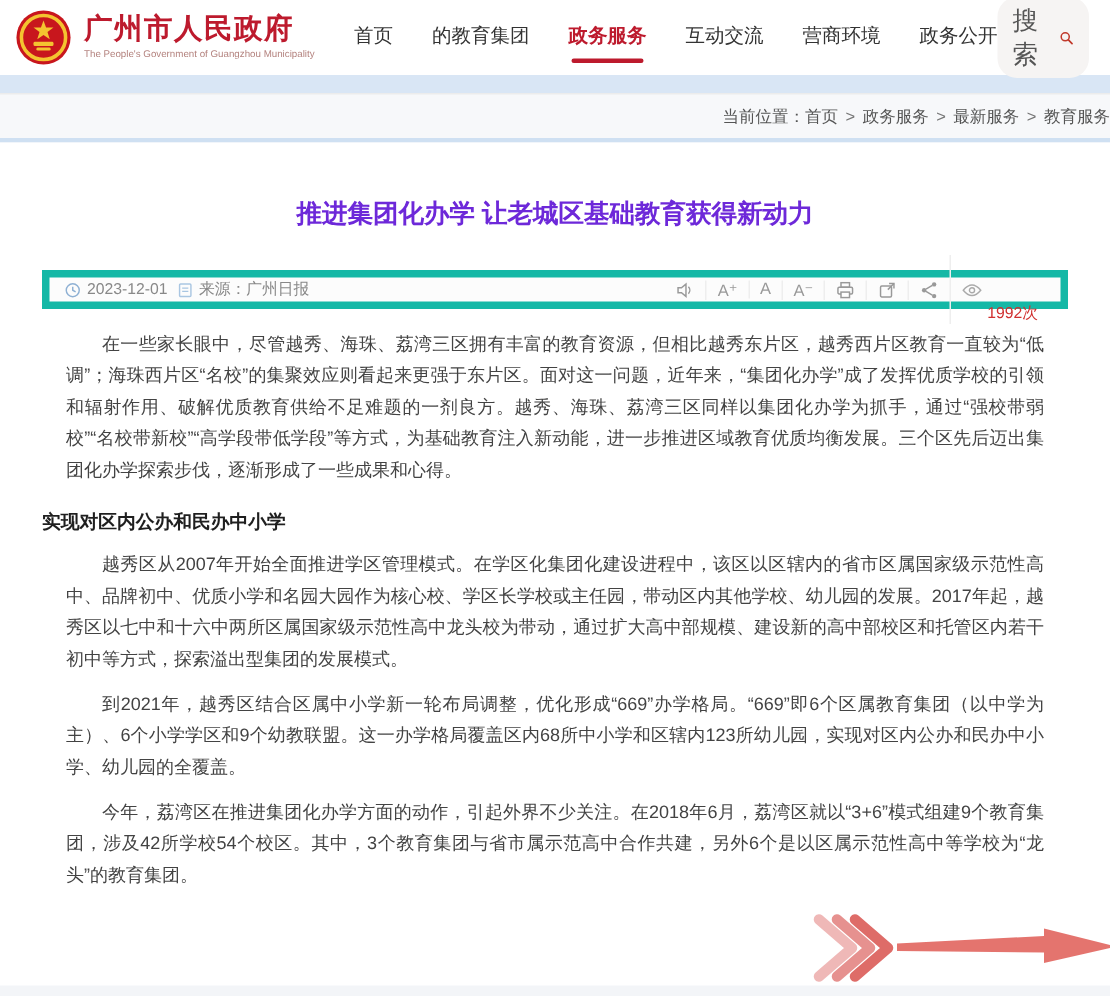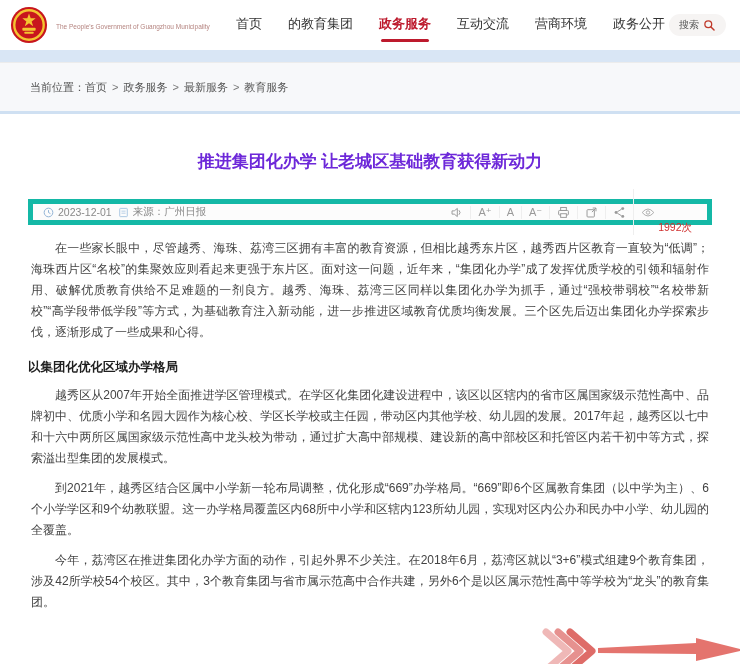--- a/index.html
+++ b/index.html
@@ -10,58 +10,59 @@
   .site-header { height:50px; background:#fff; display:flex; align-items:center; padding:0 14px 0 10px; }
   .logo-wrap { display:flex; align-items:center; gap:8px; min-width:218px; }
   .emblem { width:38px; height:38px; flex:0 0 auto; }
   .site-title { color:#bd1a2d; font-size:19px; font-weight:bold; letter-spacing:1px; line-height:1.1; }
   .site-subtitle { color:#b4837f; font-size:6.5px; margin-top:2px; white-space:nowrap; }
   .main-nav { display:flex; align-items:center; gap:26px; margin-left:8px; }
   .nav-item { font-size:13px; color:#333; cursor:pointer; padding:6px 0 8px; position:relative; white-space:nowrap; }
   .nav-item.active { color:#bd1a2d; font-weight:bold; }
   .nav-item.active::after { content:""; position:absolute; left:2px; right:2px; bottom:-1px; height:3px; background:#bd1a2d; border-radius:2px; }
   .search-pill { margin-left:auto; display:flex; align-items:center; gap:4px; background:#f6f4f3; border-radius:13px; padding:4px 10px; cursor:pointer; }
-  .search-pill .lbl { font-size:10px; color:#555; }
+  .search-pill .lbl { font-size:17px; color:#555; }
 
   
   .blue-strip { height:12px; background:#d9e6f5; }
-  .crumb-bar { height:52px; background:#f7f8fa; border-top:1px solid #ececec; border-bottom:3px solid #cfe0f2; display:flex; align-items:center; padding:0 0 0 30px; font-size:11px; color:#555; }
+  .crumb-bar { height:33px; background:#f7f8fa; border-top:1px solid #ececec; border-bottom:3px solid #cfe0f2; display:flex; align-items:center; padding:0 0 0 30px; font-size:11px; color:#555;justify-content:flex-end; }
   .crumb-bar a { color:#555; text-decoration:none; cursor:pointer; }
   .crumb-sep { margin:0 5px; color:#777; }
 
   
   .content { background:#fff; height:562px; padding:0 28px; position:relative; overflow:hidden; }
   .article-title { text-align:center; color:#6d28d9; font-size:17px; font-weight:bold; padding:36px 0 26px; }
   .meta-bar { display:flex; justify-content:space-between; align-items:center; border:5px solid #14b8a6; background:#fcfcfc; height:26px; padding:0 8px 0 10px; font-size:10.5px; color:#888; }
   .meta-left { display:flex; align-items:center; gap:6px; }
   .meta-left .grp { display:flex; align-items:center; gap:4px; }
   .meta-right { display:flex; align-items:center; }
   .tool { display:flex; align-items:center; gap:3px; padding:0 7px; border-left:1px solid #eee; cursor:pointer; color:#999; font-size:11px; }
   .tool:first-child { border-left:none; }
   .views { color:#d0302f; font-size:10.5px;margin-top:32px; }
 
   .article-body { padding-top:4px; }
-  .article-body p { font-size:12px; line-height:21px; color:#434343; text-indent:2em; margin:9px 3px; text-align:justify; }
+  .article-body p { font-size:12px; line-height:21px; color:#434343; text-indent:2em; margin:9px 16px; text-align:justify; }
   .section-heading { font-size:12.5px; font-weight:bold; color:#1f1f1f; margin:16px 0 6px; }
 
   .red-arrow { position:absolute; right:-8px; bottom:2px; width:210px; height:46px; pointer-events:none; opacity:.9; }
 </style>
 </head>
 <body>
 
 <div class="site-header">
   <div class="logo-wrap">
     <svg class="emblem" viewBox="0 0 40 40">
       <circle cx="20" cy="20" r="19" fill="#c8161d"></circle>
       <circle cx="20" cy="20" r="15.5" fill="none" stroke="#f4c430" stroke-width="2.5"></circle>
       <polygon fill="#f4c430" points="20,8 21.8,13 27,13 22.8,16.2 24.4,21.2 20,18.2 15.6,21.2 17.2,16.2 13,13 18.2,13"></polygon>
       <rect x="13" y="23" width="14" height="3" rx="1" fill="#f4c430"></rect>
       <rect x="15" y="27" width="10" height="2.2" rx="1" fill="#f4c430"></rect>
     </svg>
     <div>
+      <div class="site-title">广州市人民政府</div>
       <div class="site-subtitle">The People's Government of Guangzhou Municipality</div>
     </div>
   </div>
   <div class="main-nav">
     <div class="nav-item">首页</div>
     <div class="nav-item">的教育集团</div>
     <div class="nav-item active">政务服务</div>
     <div class="nav-item">互动交流</div>
     <div class="nav-item">营商环境</div>
     <div class="nav-item">政务公开</div>
@@ -148,21 +149,21 @@
           <path d="M1.5 8q7.5-9 15 0 -7.5 9 -15 0z" fill="none" stroke="#aaa" stroke-width="1.2"></path>
           <circle cx="9" cy="8" r="2.2" fill="none" stroke="#aaa" stroke-width="1.2"></circle>
         </svg>
         <span class="views">1992次</span>
       </span>
     </div>
   </div>
 
   <div class="article-body">
     <p>在一些家长眼中，尽管越秀、海珠、荔湾三区拥有丰富的教育资源，但相比越秀东片区，越秀西片区教育一直较为“低调”；海珠西片区“名校”的集聚效应则看起来更强于东片区。面对这一问题，近年来，“集团化办学”成了发挥优质学校的引领和辐射作用、破解优质教育供给不足难题的一剂良方。越秀、海珠、荔湾三区同样以集团化办学为抓手，通过“强校带弱校”“名校带新校”“高学段带低学段”等方式，为基础教育注入新动能，进一步推进区域教育优质均衡发展。三个区先后迈出集团化办学探索步伐，逐渐形成了一些成果和心得。</p>
-    <div class="section-heading">以集团化优化区域办学格局</div>
+    <div class="section-heading">实现对区内公办和民办中小学</div>
     <p>越秀区从2007年开始全面推进学区管理模式。在学区化集团化建设进程中，该区以区辖内的省市区属国家级示范性高中、品牌初中、优质小学和名园大园作为核心校、学区长学校或主任园，带动区内其他学校、幼儿园的发展。2017年起，越秀区以七中和十六中两所区属国家级示范性高中龙头校为带动，通过扩大高中部规模、建设新的高中部校区和托管区内若干初中等方式，探索溢出型集团的发展模式。</p>
     <p>到2021年，越秀区结合区属中小学新一轮布局调整，优化形成“669”办学格局。“669”即6个区属教育集团（以中学为主）、6个小学学区和9个幼教联盟。这一办学格局覆盖区内68所中小学和区辖内123所幼儿园，实现对区内公办和民办中小学、幼儿园的全覆盖。</p>
     <p>今年，荔湾区在推进集团化办学方面的动作，引起外界不少关注。在2018年6月，荔湾区就以“3+6”模式组建9个教育集团，涉及42所学校54个校区。其中，3个教育集团与省市属示范高中合作共建，另外6个是以区属示范性高中等学校为“龙头”的教育集团。</p>
 
   </div>
 
   <svg class="red-arrow" viewBox="0 0 210 46">
     <g fill="none" stroke="#d9534f" stroke-width="7" stroke-linecap="round" stroke-linejoin="round">
       <polyline points="8,4 30,23 8,42" opacity="0.45"></polyline>
       <polyline points="20,4 42,23 20,42" opacity="0.7"></polyline>

